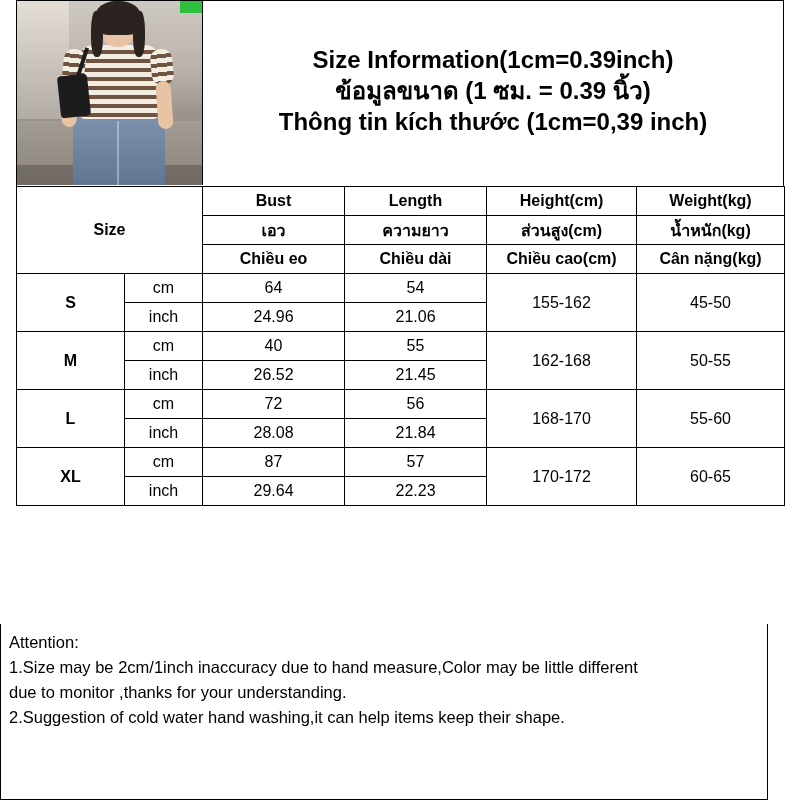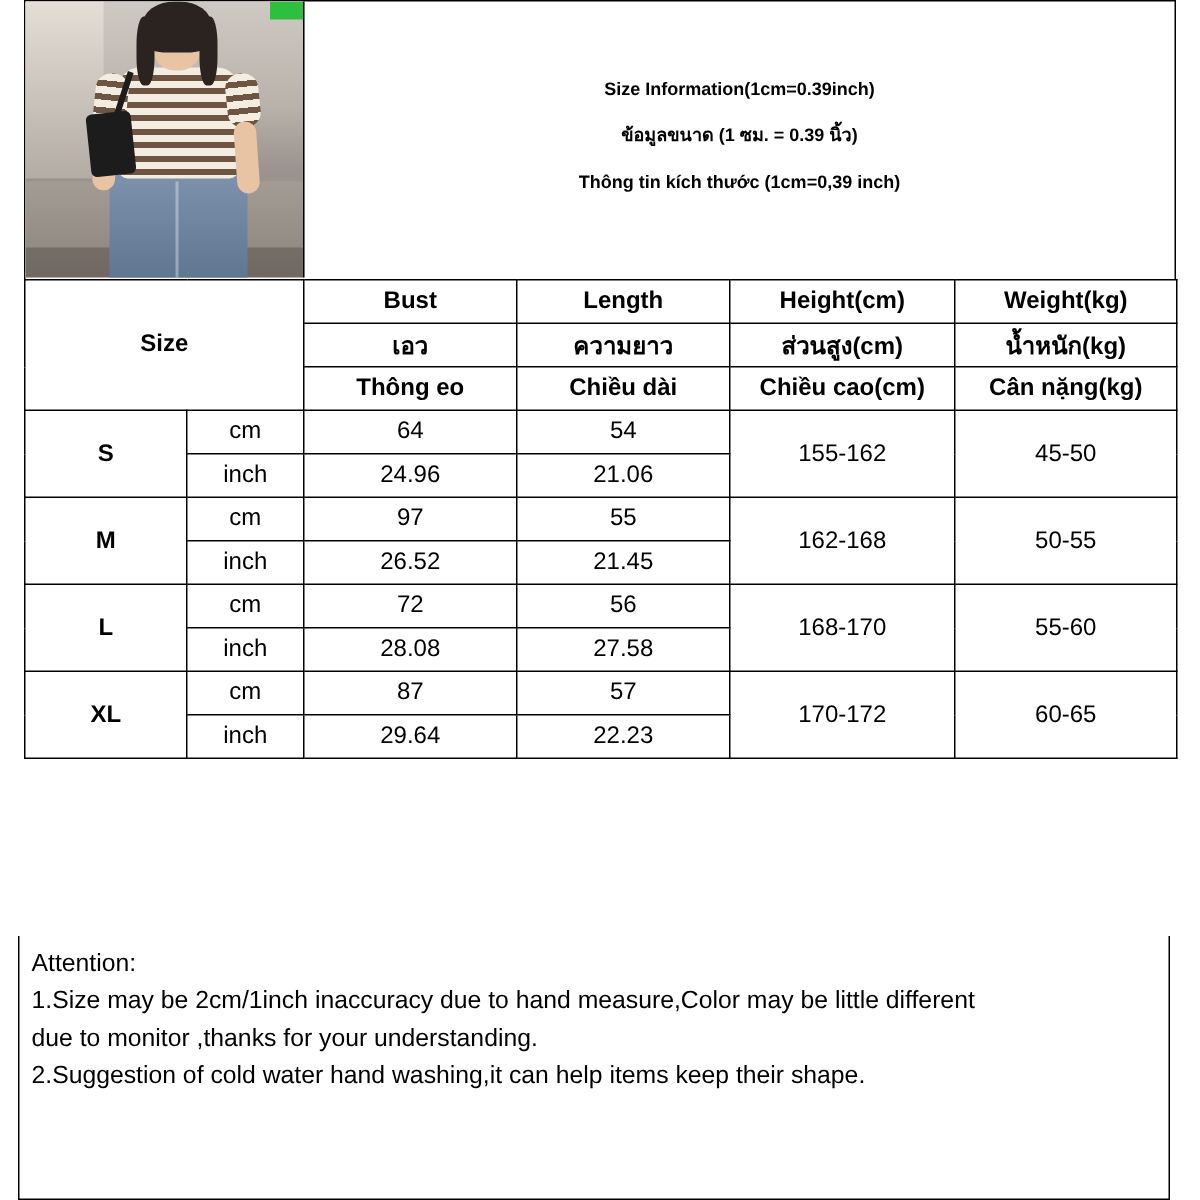--- a/index.html
+++ b/index.html
@@ -128,21 +128,21 @@
     flex: 1 1 auto;
     box-sizing: border-box;
     display: flex;
     flex-direction: column;
     align-items: center;
     justify-content: center;
     padding: 4px 6px 10px 6px;
   }
   .title-line {
     font-weight: bold;
-    font-size: 12px;
+    font-size: 24px;
     line-height: 31px;
     text-align: right;
     white-space: nowrap;
   }
 
   
   table.size-table {
     position: absolute;
     left: 16px;
     top: 186px;
@@ -192,21 +192,21 @@
   }
   .span-cell {
     font-size: 17px;
   }
   .data-row td { height: 42px; }
   .hdr-row td { height: 34px; }
 
   
   .attention {
     position: absolute;
-    left: 12px;
+    left: 0;
     top: 624px;
     width: 768px;
     height: 176px;
     box-sizing: border-box;
     border: 1px solid #000;
     border-top: none;
     padding: 6px 8px 0 8px;
     font-size: 16.5px;
     line-height: 25px;
   }
@@ -265,21 +265,21 @@
       </tr>
 
       <tr class="hdr-row">
         <td class="hdr-sub">เอว</td>
         <td class="hdr-sub">ความยาว</td>
         <td class="hdr-sub">ส่วนสูง(cm)</td>
         <td class="hdr-sub">น้ำหนัก(kg)</td>
       </tr>
 
       <tr class="hdr-row">
-        <td class="hdr-sub">Thông eo</td>
+        <td class="hdr-sub">Chiều eo</td>
         <td class="hdr-sub">Chiều dài</td>
         <td class="hdr-sub">Chiều cao(cm)</td>
         <td class="hdr-sub">Cân nặng(kg)</td>
       </tr>
 
       <tr class="data-row">
         <td class="row-label" rowspan="2">S</td>
         <td class="unit-cell">cm</td>
         <td class="val-cell">64</td>
         <td class="val-cell">54</td>
@@ -288,21 +288,21 @@
       </tr>
       <tr class="data-row">
         <td class="unit-cell">inch</td>
         <td class="val-cell">24.96</td>
         <td class="val-cell">21.06</td>
       </tr>
 
       <tr class="data-row">
         <td class="row-label" rowspan="2">M</td>
         <td class="unit-cell">cm</td>
-        <td class="val-cell">97</td>
+        <td class="val-cell">40</td>
         <td class="val-cell">55</td>
         <td class="span-cell" rowspan="2">162-168</td>
         <td class="span-cell" rowspan="2">50-55</td>
       </tr>
       <tr class="data-row">
         <td class="unit-cell">inch</td>
         <td class="val-cell">26.52</td>
         <td class="val-cell">21.45</td>
       </tr>
 
@@ -310,21 +310,21 @@
         <td class="row-label" rowspan="2">L</td>
         <td class="unit-cell">cm</td>
         <td class="val-cell">72</td>
         <td class="val-cell">56</td>
         <td class="span-cell" rowspan="2">168-170</td>
         <td class="span-cell" rowspan="2">55-60</td>
       </tr>
       <tr class="data-row">
         <td class="unit-cell">inch</td>
         <td class="val-cell">28.08</td>
-        <td class="val-cell">27.58</td>
+        <td class="val-cell">21.84</td>
       </tr>
 
       <tr class="data-row">
         <td class="row-label" rowspan="2">XL</td>
         <td class="unit-cell">cm</td>
         <td class="val-cell">87</td>
         <td class="val-cell">57</td>
         <td class="span-cell" rowspan="2">170-172</td>
         <td class="span-cell" rowspan="2">60-65</td>
       </tr>

